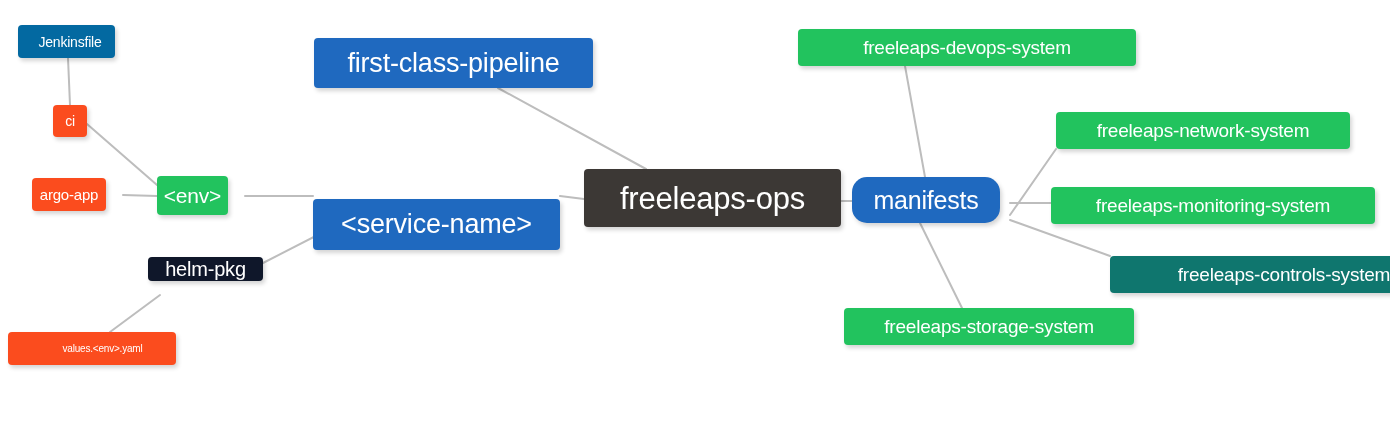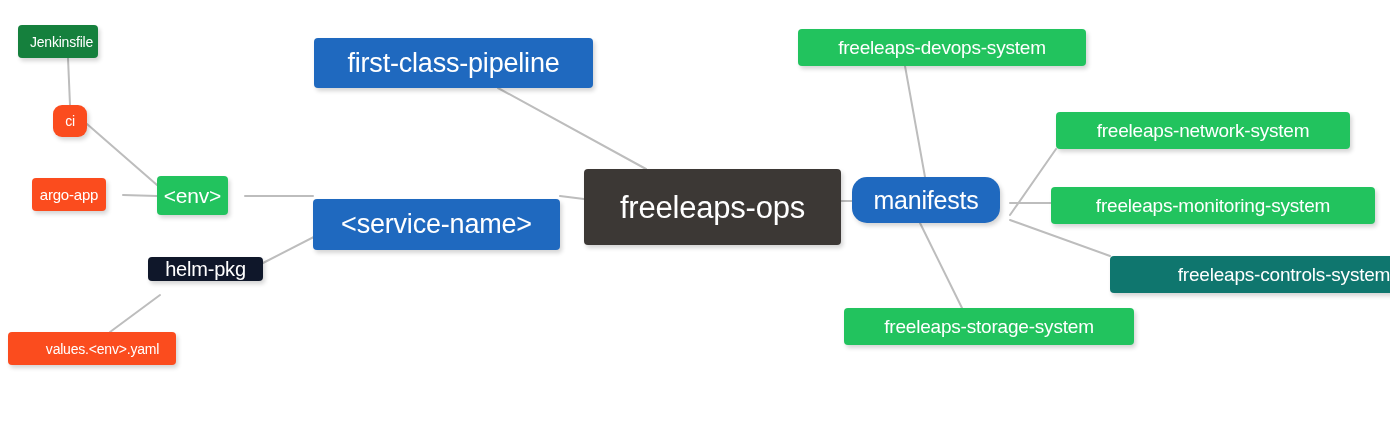--- a/index.html
+++ b/index.html
@@ -55,51 +55,51 @@
       <line x1="560" y1="196" x2="584" y2="199" stroke="#bdbdbd" stroke-width="2" stroke-linecap="round"></line>
       <line x1="498" y1="88" x2="646" y2="169" stroke="#bdbdbd" stroke-width="2" stroke-linecap="round"></line>
       <line x1="841" y1="201" x2="852" y2="201" stroke="#bdbdbd" stroke-width="2" stroke-linecap="round"></line>
       <line x1="925" y1="177" x2="905" y2="66" stroke="#bdbdbd" stroke-width="2" stroke-linecap="round"></line>
       <line x1="1010" y1="215" x2="1056" y2="149" stroke="#bdbdbd" stroke-width="2" stroke-linecap="round"></line>
       <line x1="1010" y1="203" x2="1051" y2="203" stroke="#bdbdbd" stroke-width="2" stroke-linecap="round"></line>
       <line x1="1010" y1="220" x2="1110" y2="256" stroke="#bdbdbd" stroke-width="2" stroke-linecap="round"></line>
       <line x1="920" y1="223" x2="962" y2="308" stroke="#bdbdbd" stroke-width="2" stroke-linecap="round"></line>
     </svg>
   <div id="node-layer">
-      <div class="node" style="left: 18px; top: 25px; width: 80px; height: 33px; background: #15803d; font-size: 14px; padding-left: 7px;">
+      <div class="node" style="left: 18px; top: 25px; width: 97px; height: 33px; background: #0369a1; font-size: 14px; padding-left: 7px;">
         <span class="node-label">Jenkinsfile</span>
       </div>
-      <div class="node" style="left: 53px; top: 105px; width: 34px; height: 32px; background: rgb(251, 76, 30); font-size: 14px; border-radius: 9px;">
+      <div class="node" style="left: 53px; top: 105px; width: 34px; height: 32px; background: rgb(251, 76, 30); font-size: 14px;">
         <span class="node-label">ci</span>
       </div>
       <div class="node" style="left: 32px; top: 178px; width: 74px; height: 33px; background: rgb(251, 76, 30); font-size: 15px;">
         <span class="node-label">argo-app</span>
       </div>
       <div class="node" style="left: 157px; top: 176px; width: 71px; height: 39px; background: rgb(34, 195, 94); font-size: 21px;">
         <span class="node-label">&lt;env&gt;</span>
       </div>
       <div class="node" style="left: 148px; top: 257px; width: 115px; height: 24px; background: #0f172a; font-size: 20px;">
         <span class="node-label">helm-pkg</span>
       </div>
-      <div class="node" style="left: 8px; top: 332px; width: 168px; height: 33px; background: rgb(251, 76, 30); font-size: 14px; padding-left: 21px;">
+      <div class="node" style="left: 8px; top: 332px; width: 168px; height: 33px; background: rgb(251, 76, 30); font-size: 10px; padding-left: 21px;">
         <span class="node-label">values.&lt;env&gt;.yaml</span>
       </div>
       <div class="node" style="left: 314px; top: 38px; width: 279px; height: 50px; background: rgb(31, 105, 191); font-size: 27px;">
         <span class="node-label">first-class-pipeline</span>
       </div>
       <div class="node" style="left: 313px; top: 171px; width: 247px; height: 51px; background: rgb(31, 105, 191); font-size: 27px; margin-top: 28px;">
         <span class="node-label">&lt;service-name&gt;</span>
       </div>
-      <div class="node" style="left: 584px; top: 169px; width: 257px; height: 76px; background: rgb(60, 56, 53); font-size: 31px; justify-content: center;">
+      <div class="node" style="left: 584px; top: 169px; width: 257px; height: 58px; background: rgb(60, 56, 53); font-size: 31px; justify-content: center;">
         <span class="node-label">freeleaps-ops</span>
       </div>
       <div class="node" style="left: 852px; top: 177px; width: 148px; height: 46px; background: rgb(31, 105, 191); font-size: 25px; border-radius: 15px;">
         <span class="node-label">manifests</span>
       </div>
-      <div class="node" style="left: 798px; top: 29px; width: 288px; height: 37px; background: rgb(34, 195, 94); font-size: 19px;">
+      <div class="node" style="left: 798px; top: 29px; width: 338px; height: 37px; background: rgb(34, 195, 94); font-size: 19px;">
         <span class="node-label">freeleaps-devops-system</span>
       </div>
       <div class="node" style="left: 1056px; top: 112px; width: 294px; height: 37px; background: rgb(34, 195, 94); font-size: 19px;">
         <span class="node-label">freeleaps-network-system</span>
       </div>
       <div class="node" style="left: 1051px; top: 187px; width: 324px; height: 37px; background: rgb(34, 195, 94); font-size: 19px; text-align: right;">
         <span class="node-label">freeleaps-monitoring-system</span>
       </div>
       <div class="node" style="left: 1110px; top: 256px; width: 348px; height: 37px; background: #0f766e; font-size: 19px;">
         <span class="node-label">freeleaps-controls-system</span>

